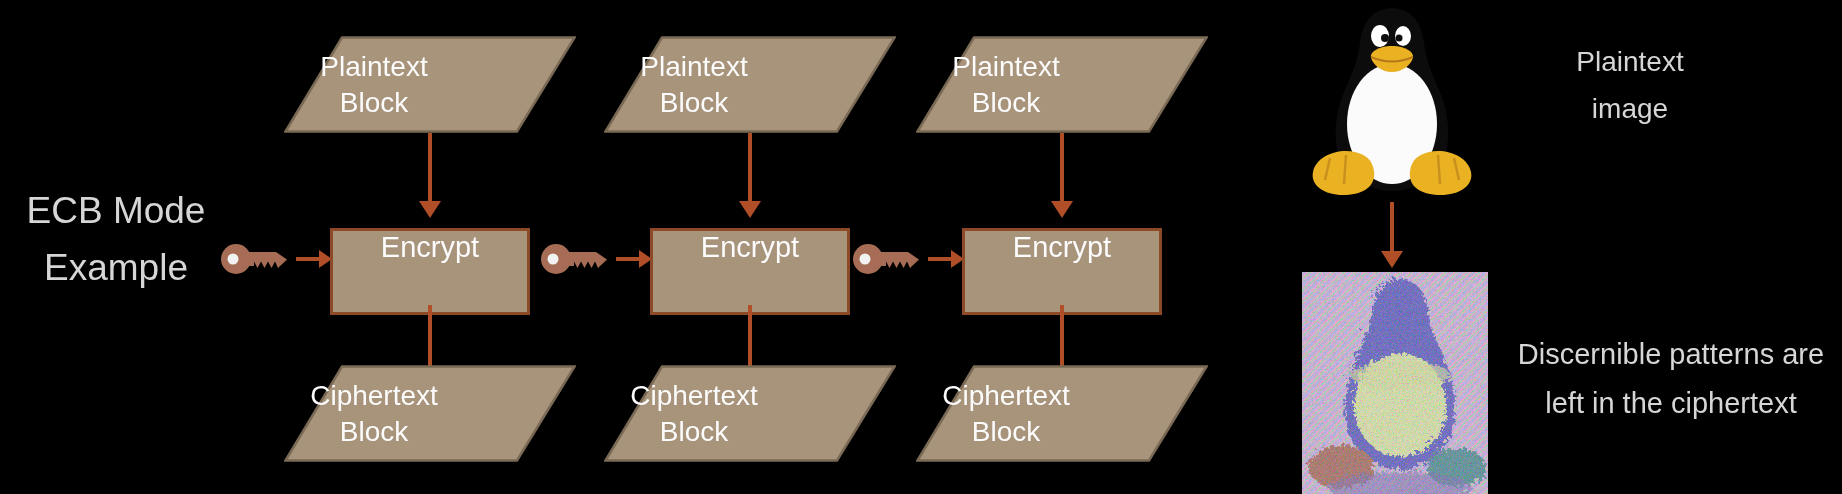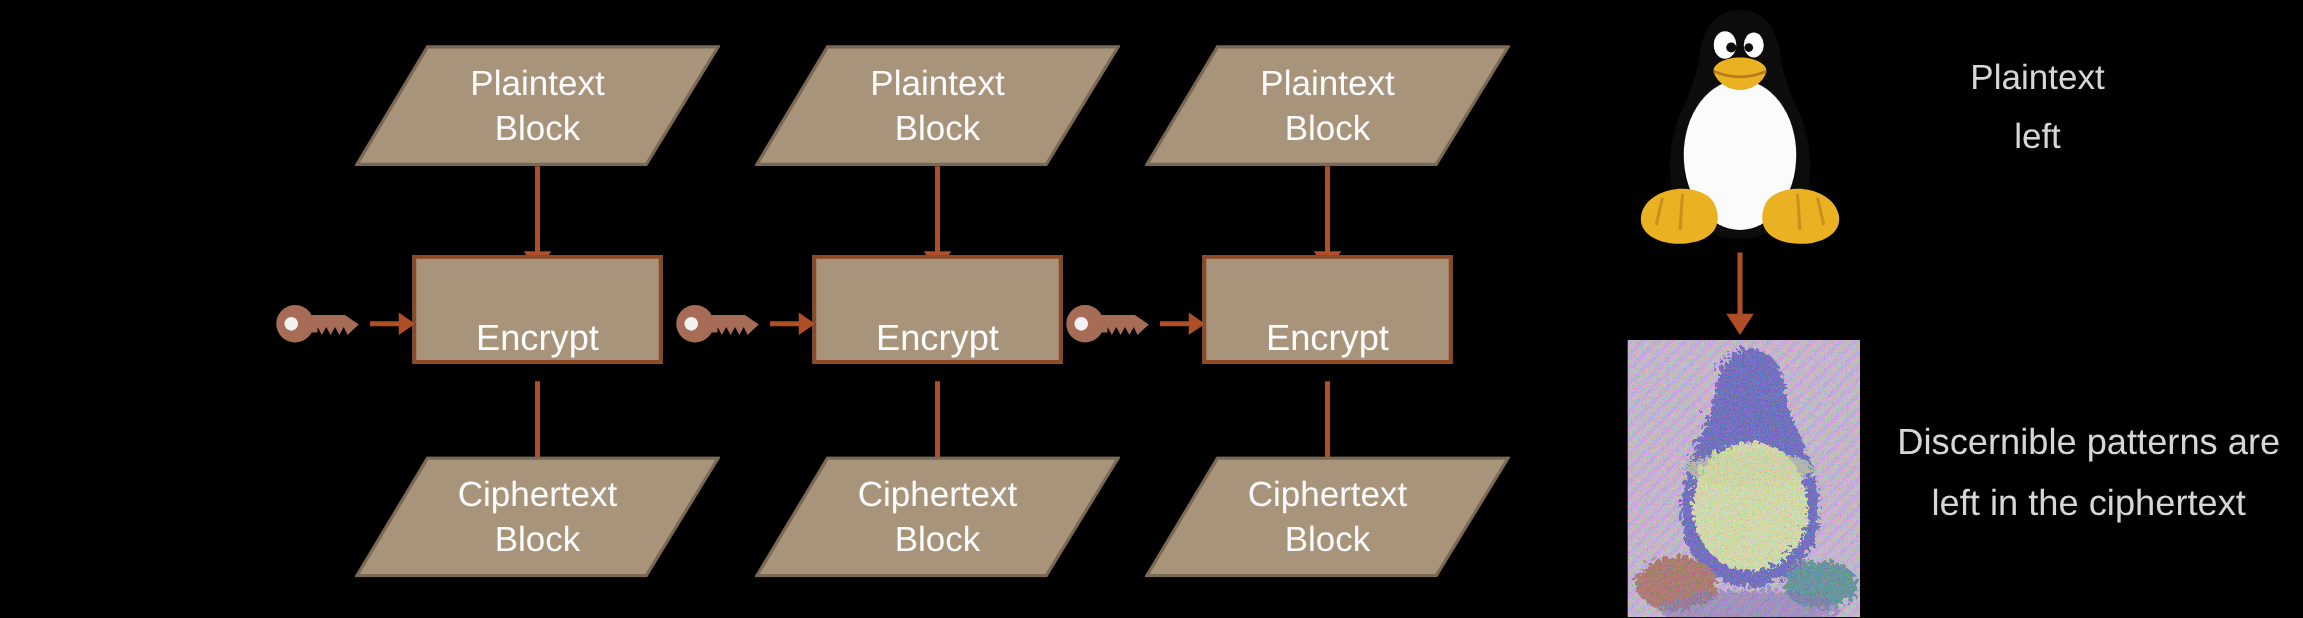--- a/index.html
+++ b/index.html
@@ -14,29 +14,29 @@
   #plaintext-image-caption{left:1545px;top:38px;width:170px;font-size:28px;line-height:47px;}
   #ciphertext-pattern-caption{left:1495px;top:330px;width:352px;font-size:29px;line-height:49px;}
 
   .col{position:absolute;top:0;width:292px;height:494px;}
   #col-1{left:284px;} #col-2{left:604px;} #col-3{left:916px;}
 
   .pgram{position:absolute;left:0;width:292px;height:97px;}
   .pgram-top{top:36px;} .pgram-bottom{top:365px;}
   .pgram svg{position:absolute;inset:0;}
   .pgram .shape-label{
-    position:absolute;inset:0;display:flex;align-items:center;justify-content:center;
+    position:absolute;inset:0;display:flex;align-items:center;justify-content:flex-start;
     text-align:center;color:#fcfcfc;font-size:28px;line-height:36px;
   }
   .pgram .shape-label span{display:block;width:180px;}
 
   .encrypt-box{
-    position:absolute;left:46px;top:204px;width:200px;height:87px;box-sizing:border-box;
+    position:absolute;left:46px;top:228px;width:200px;height:87px;box-sizing:border-box;
     background:#a8937b;border:3px solid #8e4a26;
-    display:flex;align-items:flex-end;justify-content:center;
+    display:flex;align-items:flex-start;justify-content:center;
     color:#fcfcfc;font-size:29px;
   }
 
   .varrow{position:absolute;width:22px;}
   .varrow .vline{position:absolute;left:9px;top:0;bottom:15px;width:4px;background:#b04e28;}
   .varrow .vhead{position:absolute;left:0;bottom:0;width:0;height:0;
     border-left:11px solid transparent;border-right:11px solid transparent;
     border-top:17px solid #b04e28;}
   .col .varrow{left:135px;}
   .varrow-1{top:133px;height:85px;}
@@ -52,20 +52,22 @@
   .key{position:absolute;left:-64px;top:239px;width:74px;height:40px;}
 
   #tux-image{position:absolute;left:1300px;top:2px;width:184px;height:200px;}
   #ciphertext-image{position:absolute;left:1302px;top:272px;width:186px;height:222px;}
 </style>
 </head>
 <body>
 
 <div id="stage">
 
+  <div id="diagram-title" class="caption">ECB Mode
+Example</div>
 
   <div class="col" id="col-1">
     <div class="pgram pgram-top">
       <svg width="292" height="97" viewBox="0 0 292 97">
         <polygon points="58,1.5 290.5,1.5 233,95.5 1.5,95.5" fill="#a8937b" stroke="#7a6a55" stroke-width="2.5"></polygon>
       </svg>
       <div class="shape-label">
           <span>Plaintext Block</span>
         </div>
     </div>
@@ -186,21 +188,21 @@
     <circle cx="99" cy="36" r="3.5" fill="#0c0c0c"></circle>
     <path d="M92,44 C79,44 70,50 71,55 C72,62 81,70 92,70 C103,70 112,62 113,55 C114,50 105,44 92,44 Z" fill="#eab223"></path>
     <path d="M71,55 Q92,64 113,55" stroke="#b5791c" stroke-width="2" fill="none"></path>
     <path d="M55,150 C38,146 16,154 13,170 C10,184 26,194 46,193 C64,192 76,184 74,169 C72,157 66,153 55,150 Z" fill="#eab223"></path>
     <path d="M129,150 C146,146 168,154 171,170 C174,184 158,194 138,193 C120,192 108,184 110,169 C112,157 118,153 129,150 Z" fill="#eab223"></path>
     <path d="M30,156 L25,178 M46,153 L44,182" stroke="#c9901e" stroke-width="2.5" fill="none"></path>
     <path d="M154,156 L159,178 M138,153 L140,182" stroke="#c9901e" stroke-width="2.5" fill="none"></path>
   </svg>
 
   <div id="plaintext-image-caption" class="caption">Plaintext
-left</div>
+image</div>
 
   <div class="varrow" id="tux-arrow">
       <div class="vline"></div>
       <div class="vhead"></div>
     </div>
 
   <svg id="ciphertext-image" viewBox="0 0 186 222">
     <defs>
       <pattern id="px" width="8" height="8" patternUnits="userSpaceOnUse" patternTransform="rotate(45)">
         <rect width="8" height="8" fill="#eda9d8"></rect>

